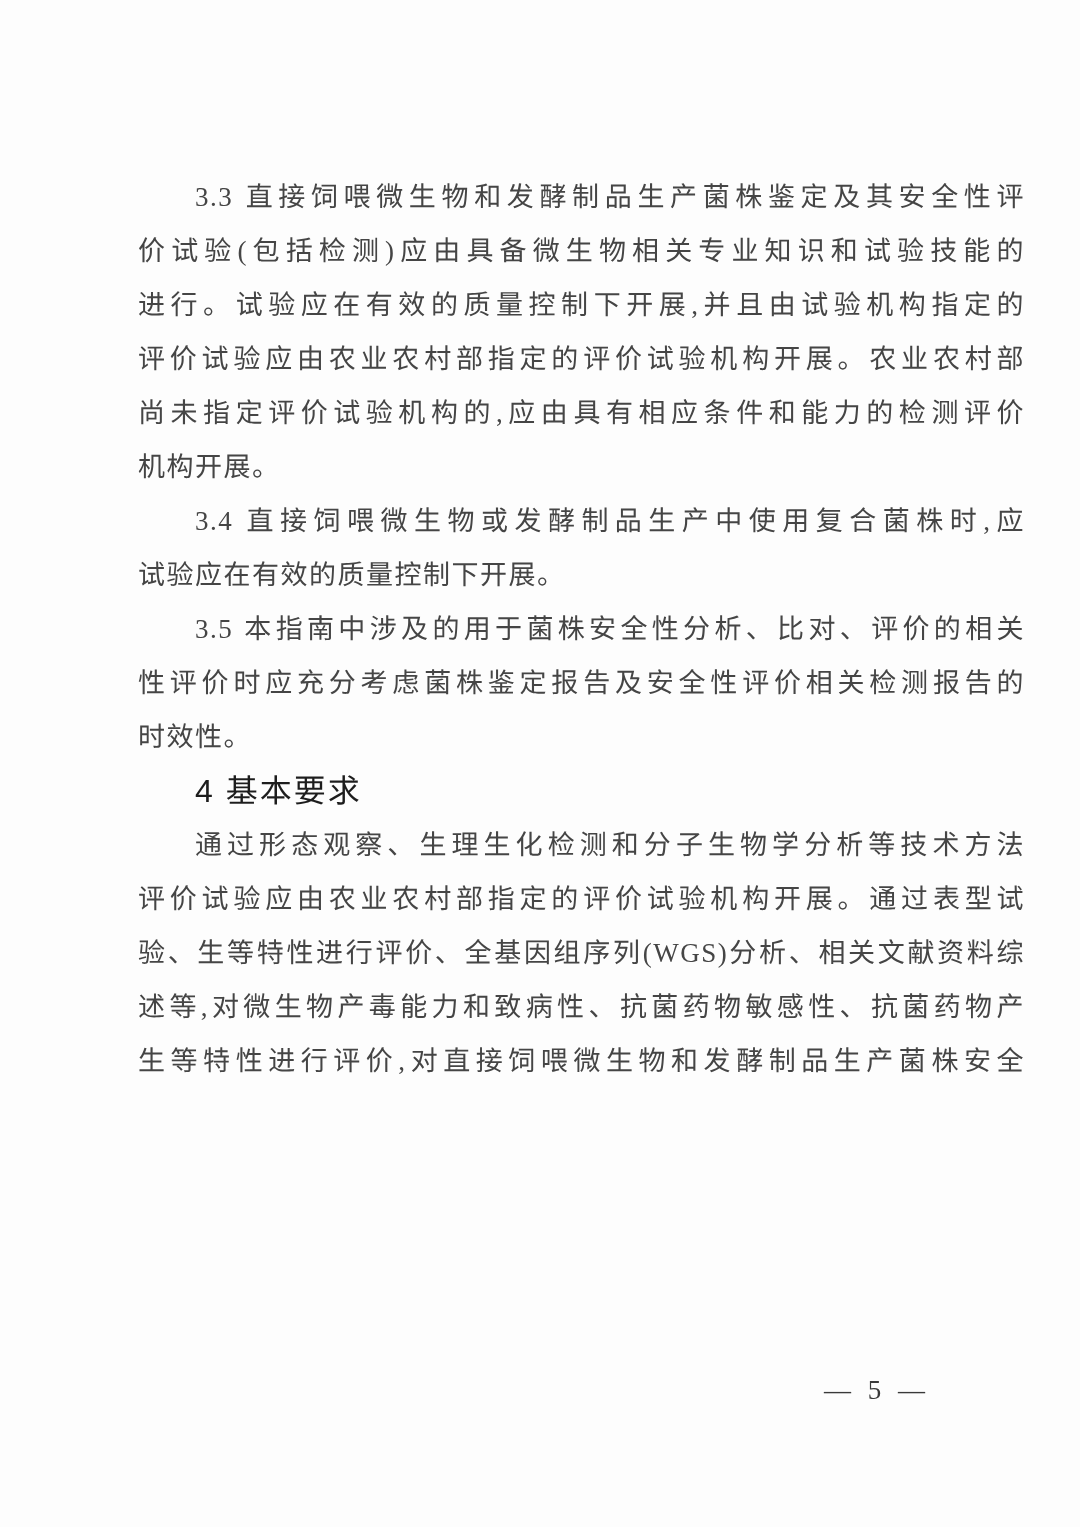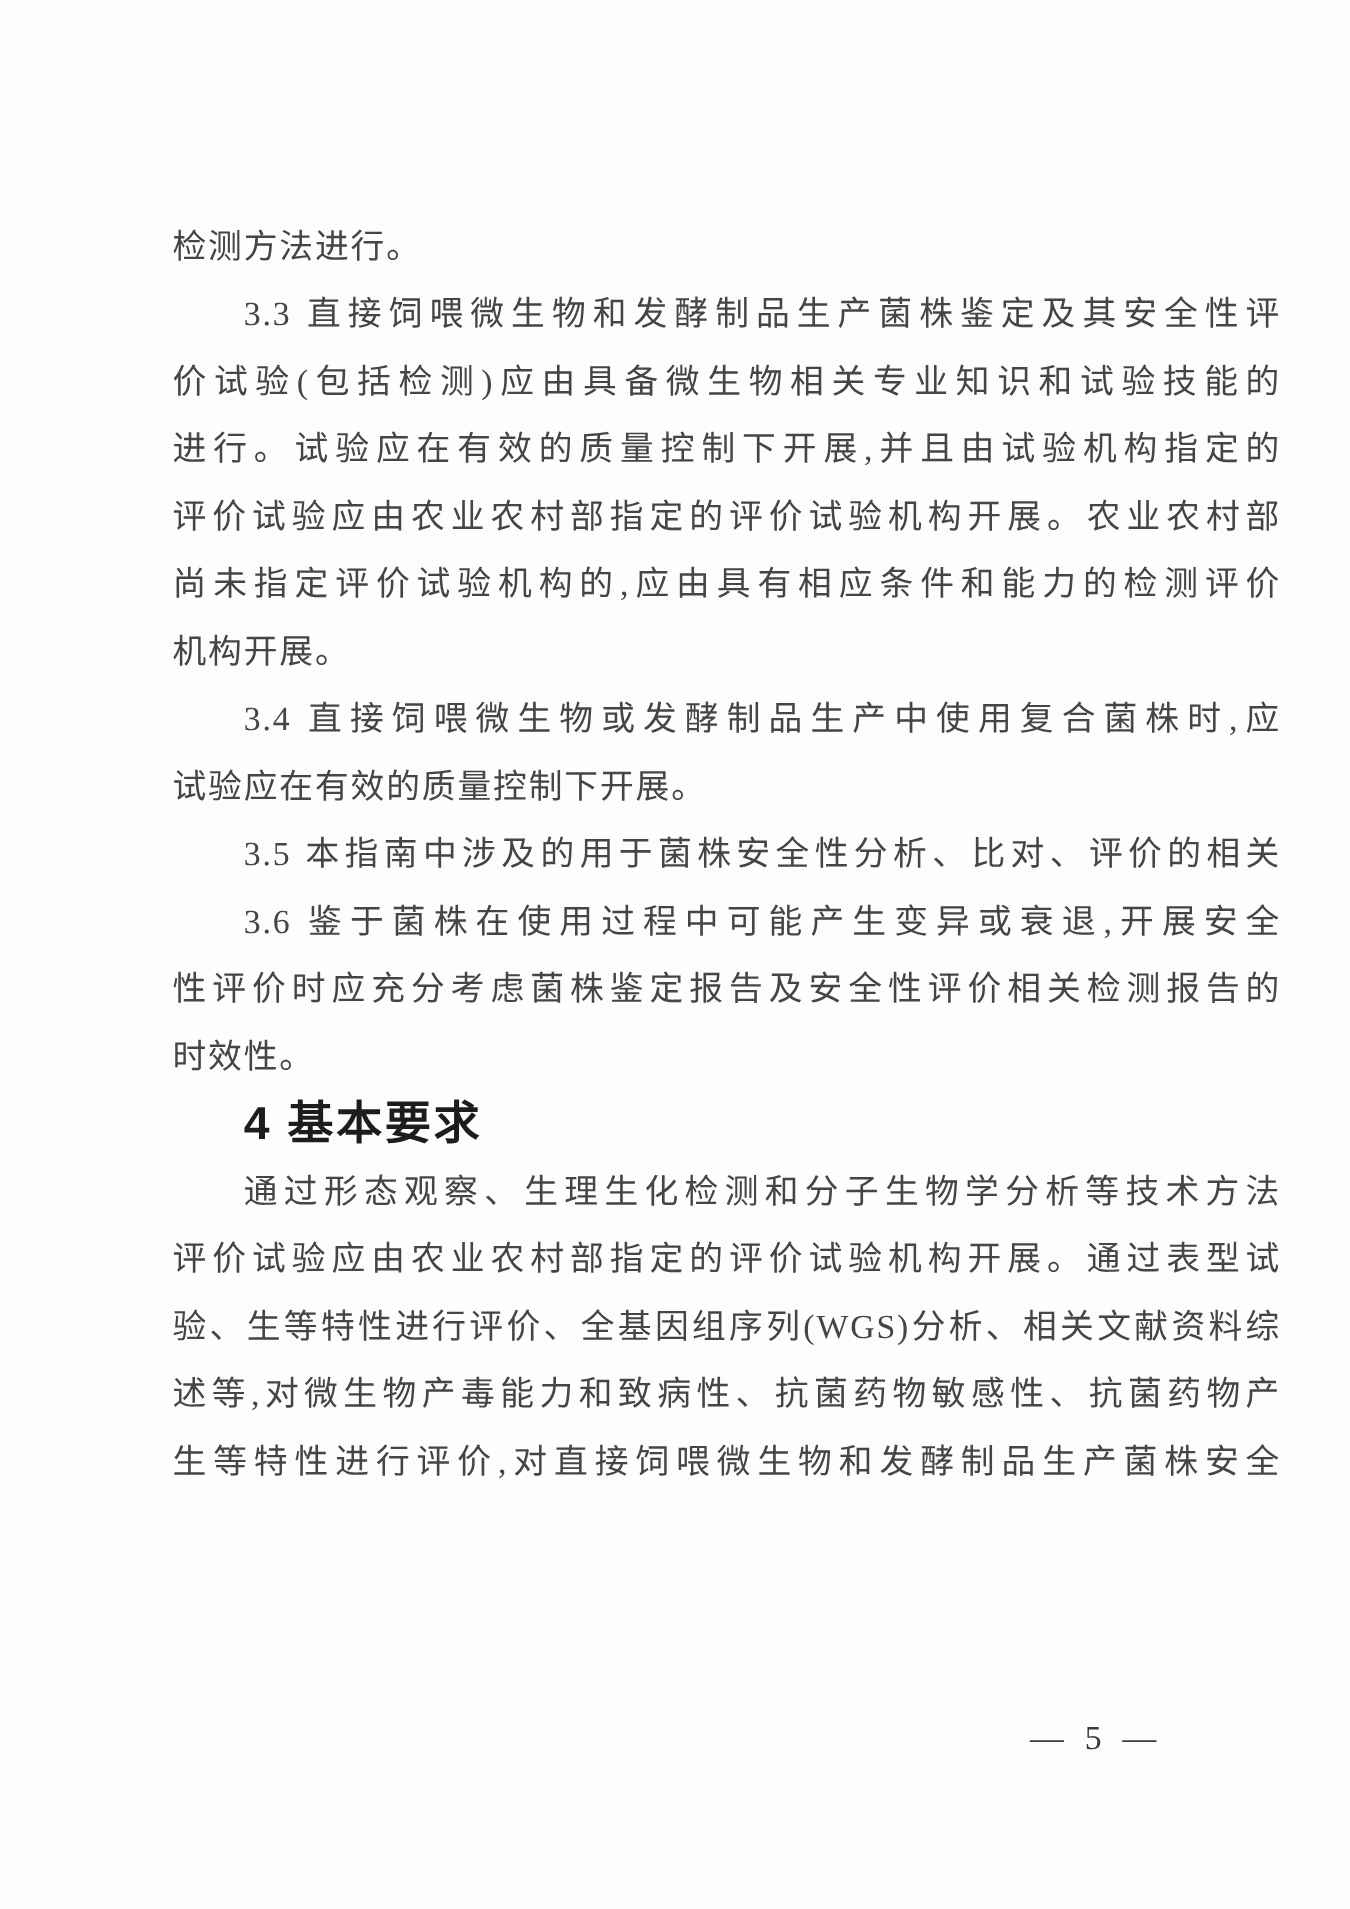--- a/index.html
+++ b/index.html
@@ -32,51 +32,49 @@
   .just {
     text-align: justify;
     text-align-last: justify;
     text-justify: inter-character;
   }
   .indent {
     text-indent: 57px;
   }
   .heading {
     font-family: "Liberation Sans", "DejaVu Sans", sans-serif;
-    font-weight: 700;
-    font-size: 37px;
+    font-weight: 400;
+    font-size: 32px;
     letter-spacing: 2px;
     color: var(--heading-text, #1d1d1d);
   }
   .footer {
     position: absolute;
     left: 824px;
     top: 1363px;
     font-size: 27px;
     line-height: 54px;
     letter-spacing: 5px;
     color: var(--footer-text, #3a3a3a);
   }
 </style>
 </head>
 <body style="--bg: #fdfdfd; --body-text: #454545; --heading-text: #1d1d1d; --footer-text: #3a3a3a;">
 
 <div class="page">
   <main class="content">
-    <div class="ln">检测方法进行。</div>
     <div class="ln indent just">3.3 直接饲喂微生物和发酵制品生产菌株鉴定及其安全性评</div>
     <div class="ln just">价试验(包括检测)应由具备微生物相关专业知识和试验技能的</div>
     <div class="ln just">进行。试验应在有效的质量控制下开展,并且由试验机构指定的</div>
     <div class="ln just">评价试验应由农业农村部指定的评价试验机构开展。农业农村部</div>
     <div class="ln just">尚未指定评价试验机构的,应由具有相应条件和能力的检测评价</div>
     <div class="ln">机构开展。</div>
     <div class="ln indent just">3.4 直接饲喂微生物或发酵制品生产中使用复合菌株时,应</div>
     <div class="ln">试验应在有效的质量控制下开展。</div>
     <div class="ln indent just">3.5 本指南中涉及的用于菌株安全性分析、比对、评价的相关</div>
-    <div class="ln indent just">3.6 鉴于菌株在使用过程中可能产生变异或衰退,开展安全</div>
     <div class="ln just">性评价时应充分考虑菌株鉴定报告及安全性评价相关检测报告的</div>
     <div class="ln">时效性。</div>
     <h2 class="ln indent heading" style="margin:0">4 基本要求</h2>
     <div class="ln indent just">通过形态观察、生理生化检测和分子生物学分析等技术方法</div>
     <div class="ln just">评价试验应由农业农村部指定的评价试验机构开展。通过表型试</div>
     <div class="ln just">验、生等特性进行评价、全基因组序列(WGS)分析、相关文献资料综</div>
     <div class="ln just">述等,对微生物产毒能力和致病性、抗菌药物敏感性、抗菌药物产</div>
     <div class="ln just">生等特性进行评价,对直接饲喂微生物和发酵制品生产菌株安全</div>
   </main>
 

